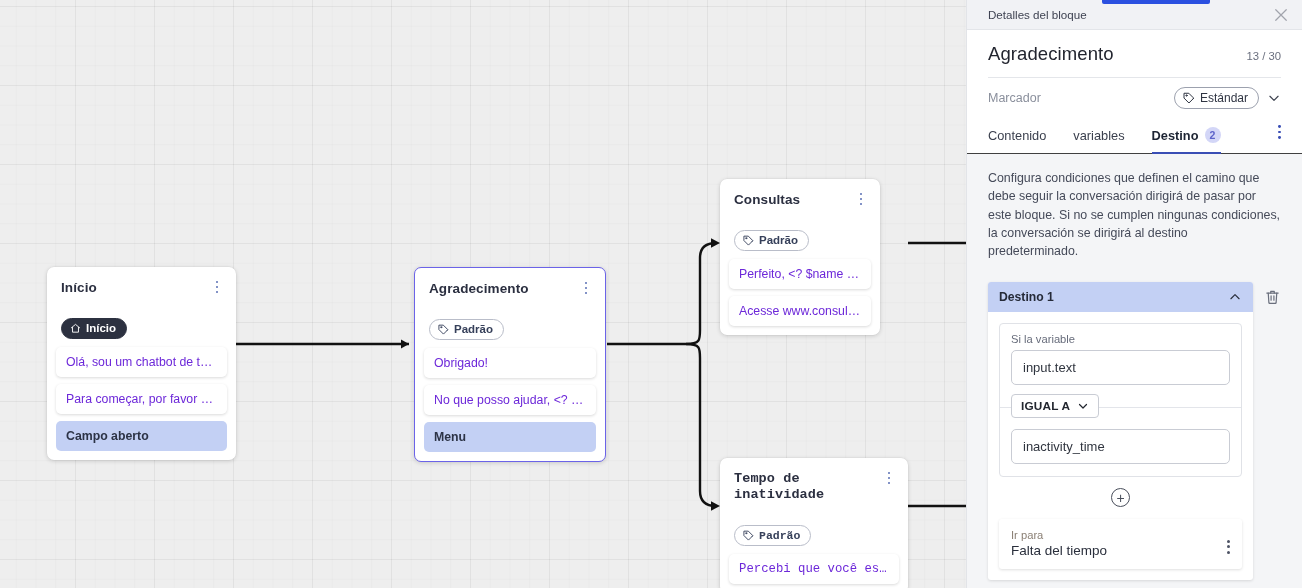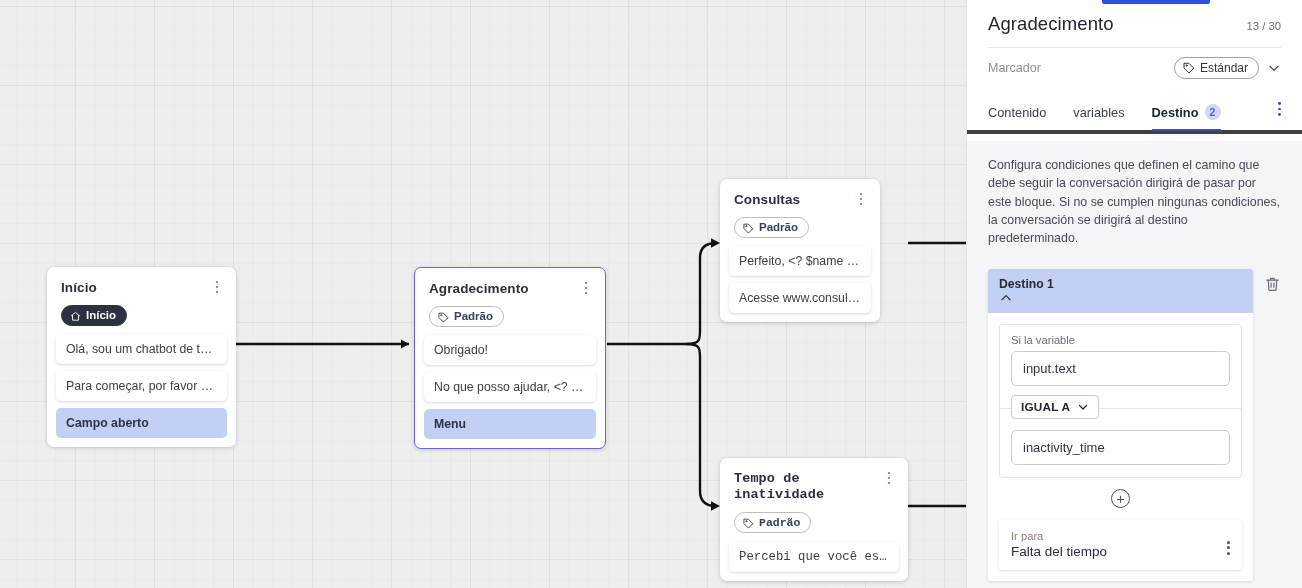--- a/index.html
+++ b/index.html
@@ -45,36 +45,36 @@
     letter-spacing: .1px; line-height: 16px;
   }
   .kebab {
     position: absolute; right: 11px; top: 12px;
     width: 16px; height: 16px; cursor: pointer;
     display: flex; flex-direction: column; align-items: center;
     justify-content: center; gap: 2.5px;
   }
   .kebab i { display: block; width: 2.6px; height: 2.6px; border-radius: 50%; background: #5a6fb5; }
   .tag {
-    display: inline-flex; align-items: flex-end; gap: 5px;
-    margin-top: 9px; padding: 3px 10px 3px 8px;
+    display: inline-flex; align-items: center; gap: 5px;
+    margin-top: 22px; padding: 3px 10px 3px 8px;
     border: 1px solid #b9bdc9; border-radius: 11px;
     font-size: 11.5px; color: #36405a; font-weight: 600; line-height: 13px;
     background: #fff;
   }
   .tag.dark {
     background: #2c3140; border-color: #2c3140; color: #ffffff;
   }
   .tag svg { display: block; }
   .node-body { padding: 8px 9px 0 9px; }
   .msg {
     background: #ffffff;
     border-radius: 5px;
     box-shadow: 0 1px 3px rgba(0,0,0,0.15);
-    font-size: 12.3px; color: #404040;
+    font-size: 12.3px; color: #6d28d9;
     padding: 8px 10px; margin-bottom: 7px;
     white-space: nowrap; overflow: hidden; text-overflow: ellipsis;
   }
   .msg.accent {
     background: #c3d0f4;
     box-shadow: none;
     color: #2c3346; font-weight: 600;
   }
   .msg:last-child { margin-bottom: 0; }
 
@@ -112,22 +112,22 @@
     display: flex; align-items: center; padding: 9px 0 10px 0;
   }
   .marcador-label { font-size: 12.5px; color: #8a8f9c; flex: 1; }
   .pill {
     display: inline-flex; align-items: center; gap: 5px;
     border: 1px solid #9ca1ae; border-radius: 12px;
     padding: 3px 10px 3px 8px; font-size: 12px; color: #2f3442; font-weight: 500;
   }
   .chev-small { margin-left: 8px; cursor: pointer; }
   .tabs {
-    display: flex; align-items: center; border-bottom: 4px solid #404040;
-    margin: 7px -21px; padding: 0 21px;
+    display: flex; align-items: center; border-bottom: 1px solid #404040;
+    margin: 0 -21px; padding: 0 21px;
   }
   .tab {
     font-size: 12.8px; color: #3a3f4d; padding: 8px 0 9px 0; margin-right: 27px;
     cursor: pointer; display: flex; align-items: center; gap: 6px;
     border-bottom: 2px solid transparent; margin-bottom: -1px;
   }
   .tab.active { color: #1d2433; font-weight: 600; border-bottom-color: #3a4eb5; }
   .badge {
     background: #d3d6f7; color: #5c62c9; font-size: 10.5px; font-weight: 700;
     min-width: 16px; height: 16px; border-radius: 50%;
@@ -142,21 +142,21 @@
   .panel-scroll { flex: 1; overflow: hidden; padding: 15px 21px 0 21px; position: relative; }
   .desc { font-size: 12.4px; color: #454a59; line-height: 18.3px; }
 
   .dest-wrap { display: flex; align-items: flex-start; margin-top: 22px; }
   .dest-card {
     flex: 1; background: #ffffff; border-radius: 3px;
     box-shadow: 0 1px 3px rgba(0,0,0,0.12);
   }
   .dest-head {
     background: #c3d0f4; padding: 8px 11px; display: flex; 
-    border-radius: 3px 3px 0 0; cursor: pointer; flex-direction: column;
+    border-radius: 3px 3px 0 0; cursor: pointer;
   }
   .dest-head-label { font-size: 12.2px; color: #252a38; font-weight: 600; flex: 1; }
   .trash { margin: 6px 0 0 11px; cursor: pointer; }
 
   .cond-box {
     margin: 11px 11px 0 11px; border: 1px solid #e0e2e7; border-radius: 4px;
     padding: 9px 11px 12px 11px; position: relative;
   }
   .cond-label { font-size: 11.2px; color: #676c7b; margin-bottom: 5px; }
   .field {
@@ -305,20 +305,26 @@
       </div>
       <div class="node-body">
         <div class="msg">Percebi que você está inativo. C...</div>
       </div>
     </div>
   </div>
 
   <div id="panel">
     <div id="topbar-strip"></div>
 
+    <div class="panel-topbar">
+      <div class="panel-topbar-title">Detalles del bloque</div>
+      <svg class="close-x" viewBox="0 0 24 24" fill="none" stroke="#51556380" stroke-width="1.6" stroke-linecap="round">
+        <path d="M5 5 19 19M19 5 5 19"></path>
+      </svg>
+    </div>
 
     <div class="panel-white">
       <div class="title-row">
         <div class="panel-title">Agradecimento</div>
         <div class="char-count">13 / 30</div>
       </div>
       <div class="rule"></div>
 
       <div class="marcador-row">
         <div class="marcador-label">Marcador</div>

